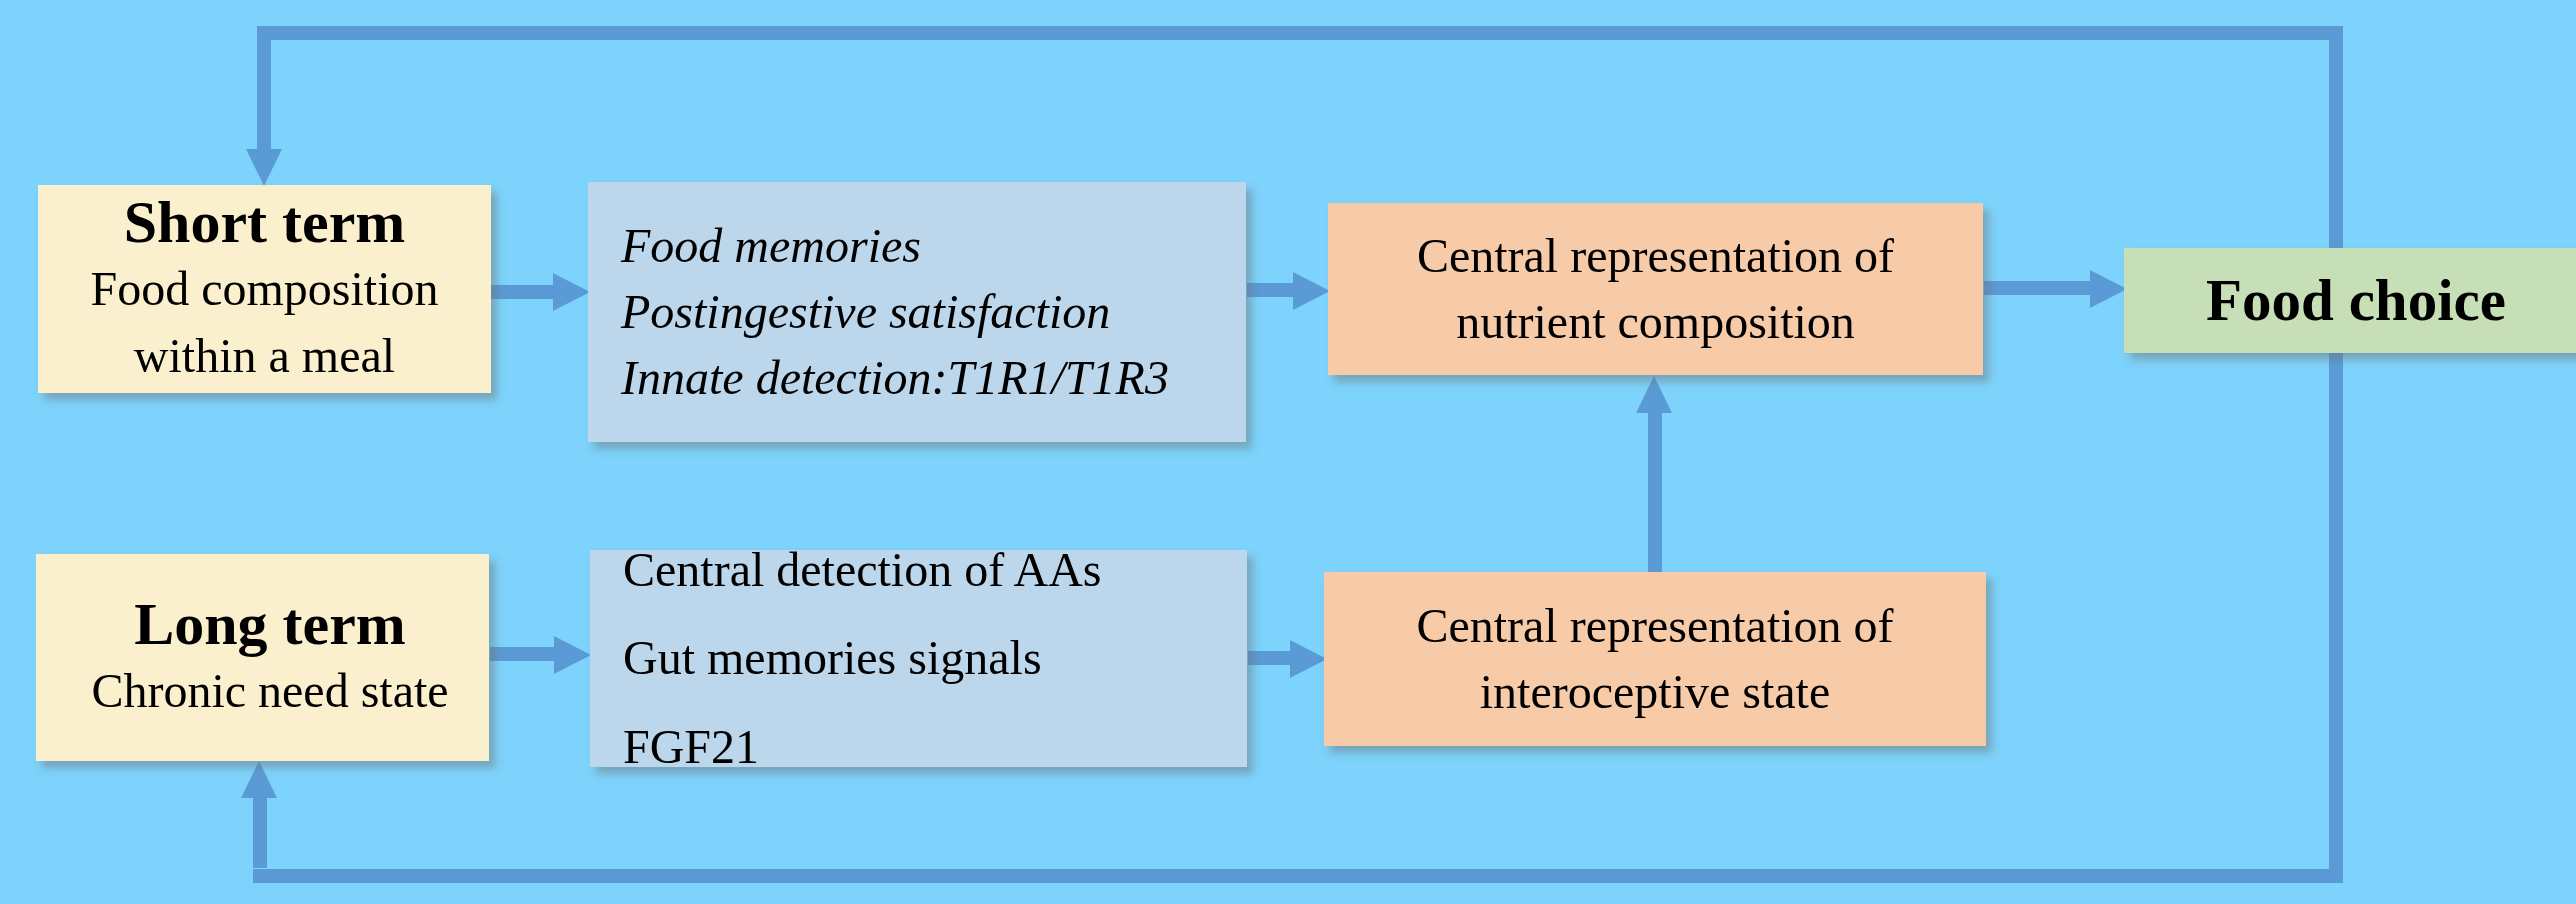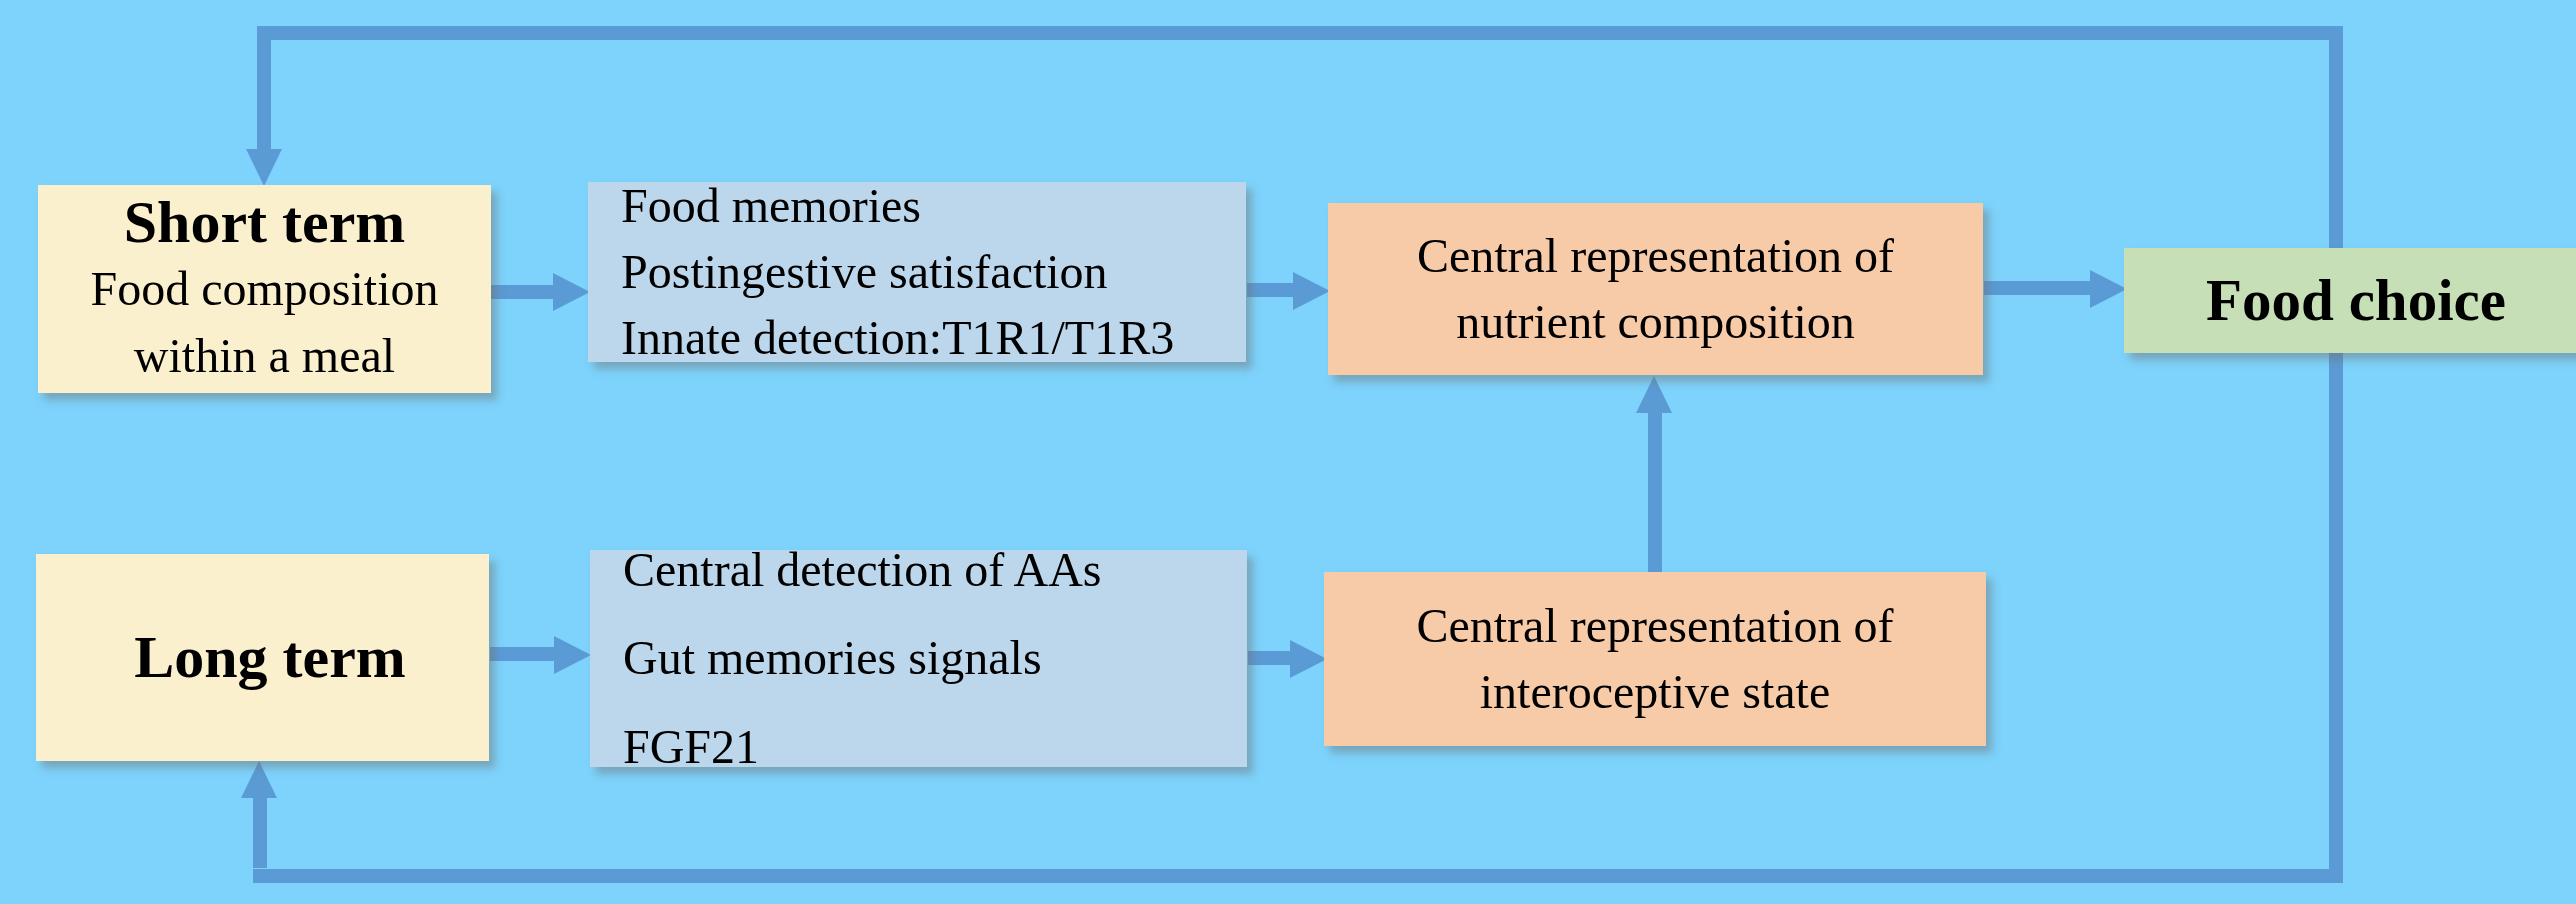--- a/index.html
+++ b/index.html
@@ -60,21 +60,21 @@
     z-index:2;
     box-shadow:5.9px 7.2px 7.9px rgba(110,110,110,0.45);
   }
   .box.center{align-items:center;text-align:center;}
   .box.left{align-items:flex-start;text-align:left;padding-left:33px;}
   .title{font-weight:bold;font-size:60px;line-height:1.12;white-space:nowrap;}
   .body-line{font-size:48px;line-height:1.38;white-space:nowrap;}
   .choice-label{font-weight:bold;font-size:59px;line-height:1.1;white-space:nowrap;}
 
   #short-term-box{left:38px;top:185px;width:453px;height:208px;background:var(--yellow);}
-  #short-mech-box{left:588px;top:182px;width:658px;height:180px;background:var(--blue);}
+  #short-mech-box{left:588px;top:182px;width:658px;height:260px;background:var(--blue);font-style:italic;}
   #nutrient-box{left:1328px;top:203px;width:655px;height:172px;background:var(--orange);}
   #food-choice-box{left:2124px;top:248px;width:464px;height:105px;background:var(--green);justify-content:center;}
   #long-term-box{left:36px;top:554px;width:453px;height:207px;background:var(--yellow);padding-left:15px;}
   #long-mech-box{left:590px;top:550px;width:657px;height:217px;background:var(--blue);gap:22px;}
   #interoceptive-box{left:1324px;top:572px;width:662px;height:174px;background:var(--orange);}
 </style>
 </head>
 <body>
 
 <div class="canvas">
@@ -118,20 +118,21 @@
     <span class="body-line">Central representation of</span>
     <span class="body-line">nutrient composition</span>
   </div>
 
   <div class="box center" id="food-choice-box">
     <span class="choice-label">Food choice</span>
   </div>
 
   <div class="box center" id="long-term-box">
     <span class="title">Long term</span>
+    <span class="body-line">Chronic need state</span>
   </div>
 
   <div class="box left" id="long-mech-box">
     <span class="body-line">Central detection of AAs</span>
     <span class="body-line">Gut memories signals</span>
     <span class="body-line">FGF21</span>
   </div>
 
   <div class="box center" id="interoceptive-box">
     <span class="body-line">Central representation of</span>

